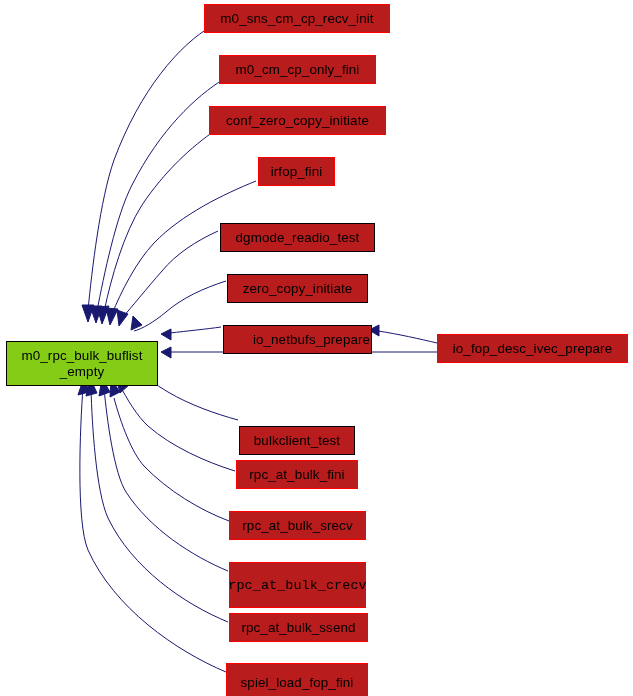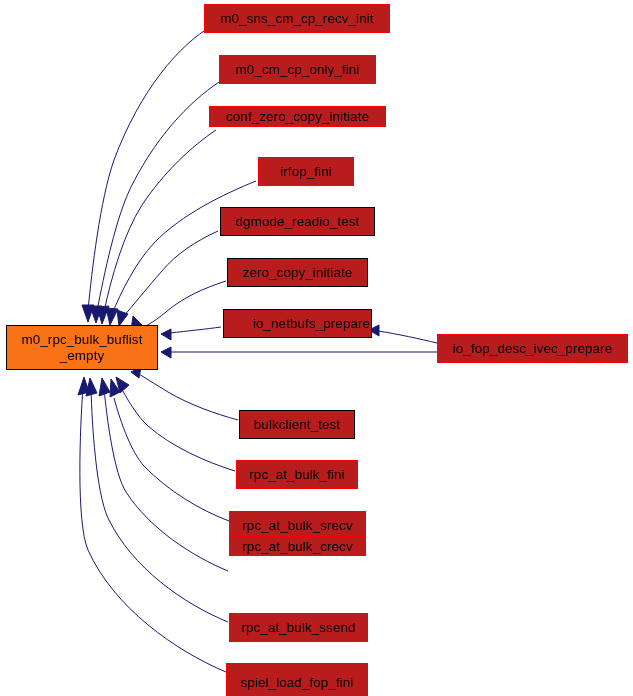--- a/index.html
+++ b/index.html
@@ -40,23 +40,24 @@
     line-height: 1.12;
     color: #000000;
     white-space: nowrap;
     letter-spacing: 0.1px;
   }
   .node.red {
     border-color: #ff0000;
   }
   .node.black {
     border-color: #000000;
+    margin-top: 16px;
   }
   .node.root {
-    background: #f97316;
+    background: #84cc16;
     border-color: #000000;
     white-space: pre-line;
     line-height: 1.18;
   }
   .node-label {
     display: block;
     padding: 0 2px;
   }
 </style>
 </head>
@@ -99,24 +100,24 @@
 
   <div id="node-layer">
       <div class="node black root" style="left: 6px; top: 325px; width: 152px; height: 45px;"><span class="node-label">m0_rpc_bulk_buflist
 _empty</span></div>
       <div class="node red" style="left: 204px; top: 4px; width: 186px; height: 29px;">
         <span class="node-label">m0_sns_cm_cp_recv_init</span>
       </div>
       <div class="node red" style="left: 219px; top: 55px; width: 157px; height: 29px;">
         <span class="node-label">m0_cm_cp_only_fini</span>
       </div>
-      <div class="node red" style="left: 209px; top: 106px; width: 177px; height: 21px;">
+      <div class="node red" style="left: 209px; top: 106px; width: 177px; height: 29px;">
         <span class="node-label">conf_zero_copy_initiate</span>
       </div>
-      <div class="node red" style="left: 258px; top: 157px; width: 96px; height: 29px;">
+      <div class="node red" style="left: 258px; top: 157px; width: 77px; height: 29px;">
         <span class="node-label">irfop_fini</span>
       </div>
       <div class="node black" style="left: 220px; top: 207px; width: 155px; height: 29px;">
         <span class="node-label">dgmode_readio_test</span>
       </div>
       <div class="node black" style="left: 227px; top: 258px; width: 141px; height: 29px;">
         <span class="node-label">zero_copy_initiate</span>
       </div>
       <div class="node black" style="left: 223px; top: 309px; width: 149px; height: 29px; padding-left: 28px;">
         <span class="node-label">io_netbufs_prepare</span>
@@ -126,21 +127,21 @@
       </div>
       <div class="node black" style="left: 239px; top: 410px; width: 116px; height: 29px; text-align: center;">
         <span class="node-label">bulkclient_test</span>
       </div>
       <div class="node red" style="left: 236px; top: 460px; width: 122px; height: 29px;">
         <span class="node-label">rpc_at_bulk_fini</span>
       </div>
       <div class="node red" style="left: 229px; top: 511px; width: 137px; height: 29px;">
         <span class="node-label">rpc_at_bulk_srecv</span>
       </div>
-      <div class="node red" style="left: 229px; top: 536px; width: 137px; height: 20px;">
+      <div class="node red" style="left: 229px; top: 562px; width: 137px; height: 46px; font-family: Liberation Mono, monospace;">
         <span class="node-label">rpc_at_bulk_crecv</span>
       </div>
       <div class="node red" style="left: 229px; top: 613px; width: 139px; height: 29px;">
         <span class="node-label">rpc_at_bulk_ssend</span>
       </div>
       <div class="node red" style="left: 226px; top: 663px; width: 142px; height: 39px;">
         <span class="node-label">spiel_load_fop_fini</span>
       </div>
     </div>
 

